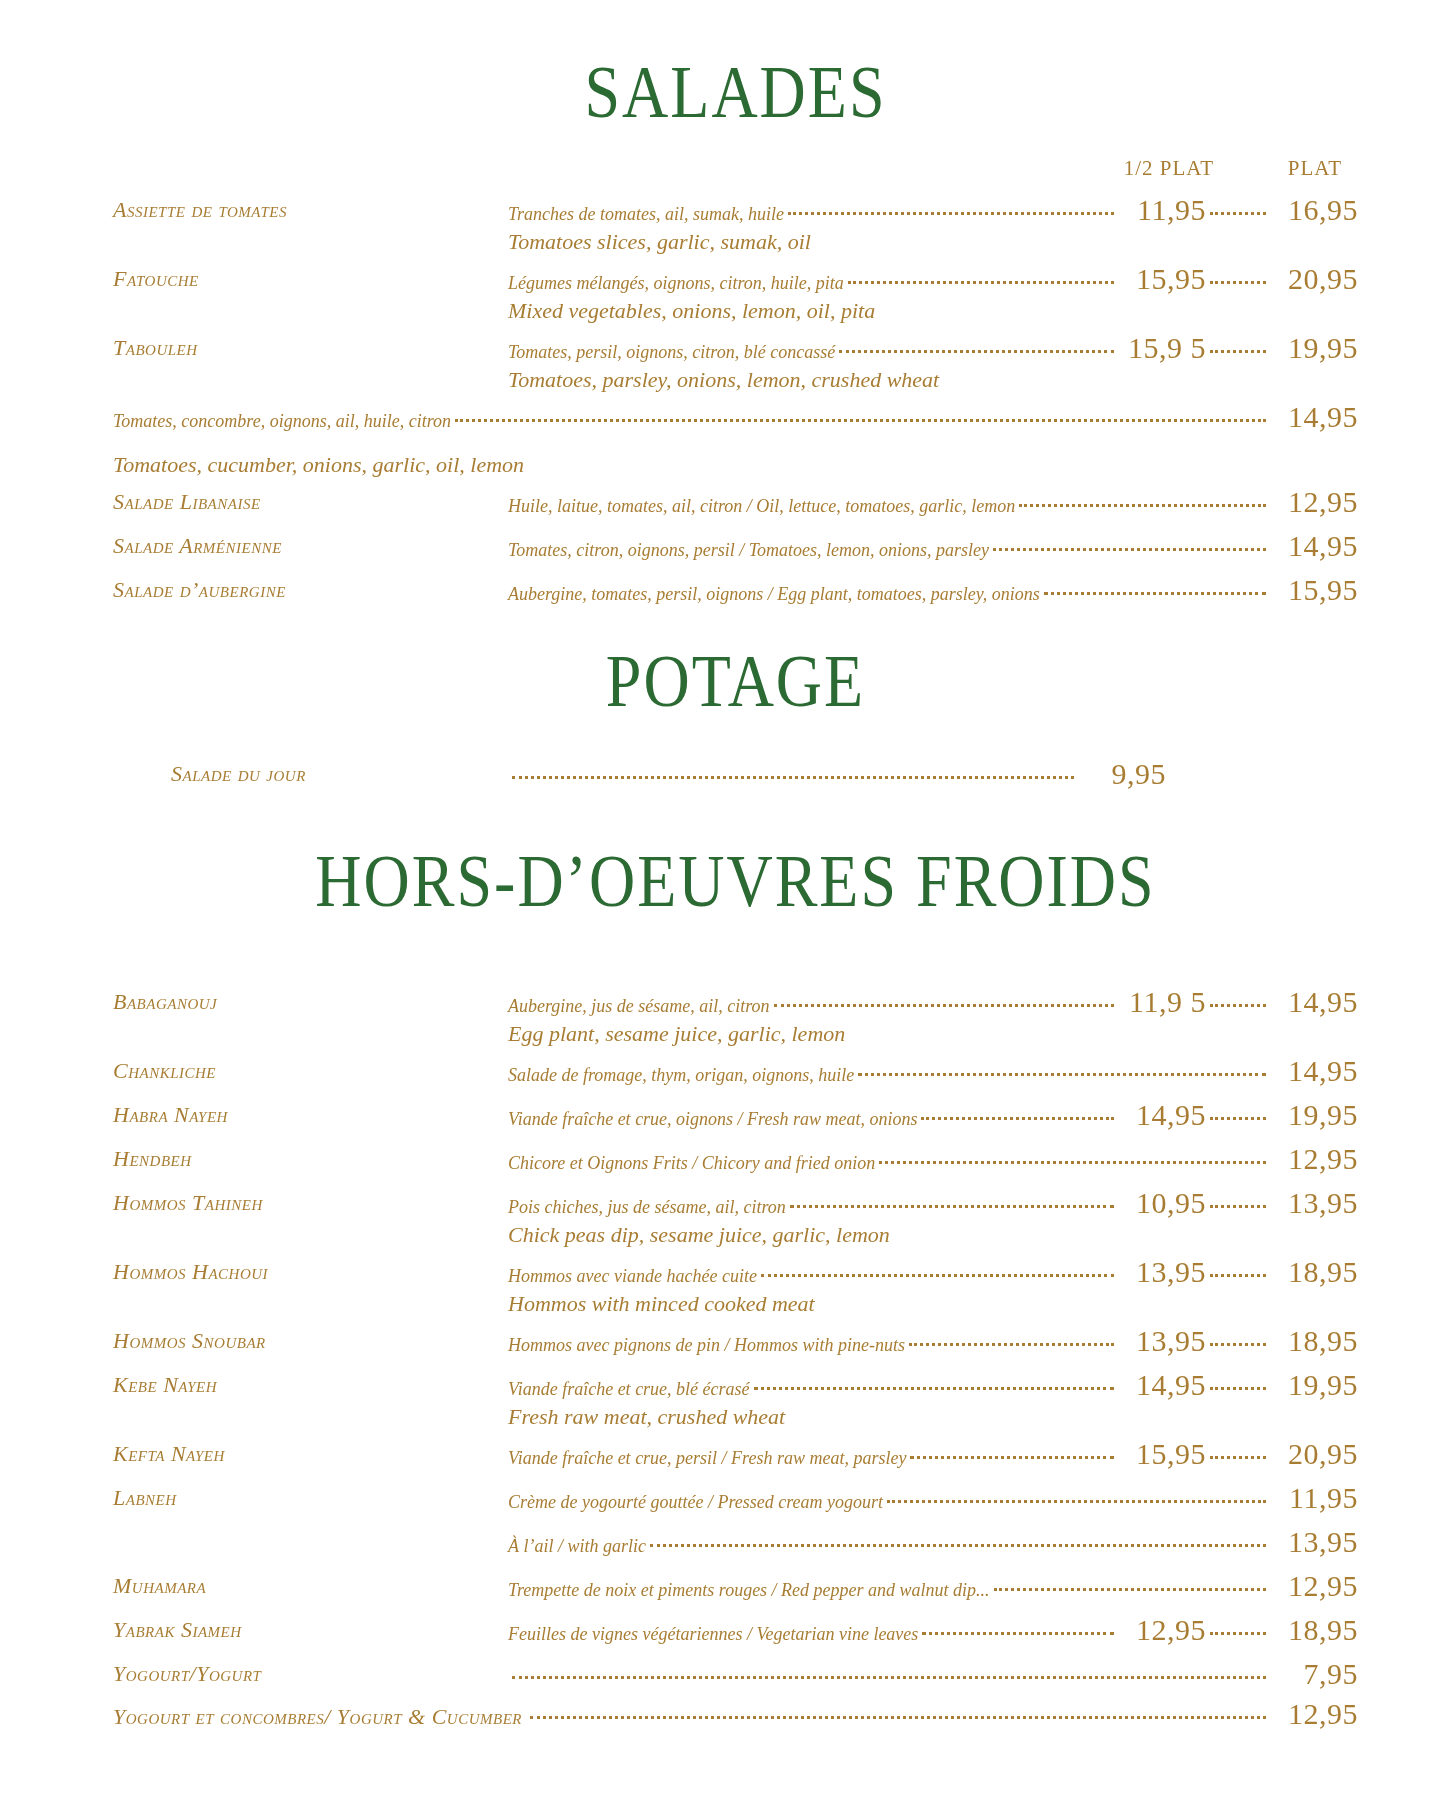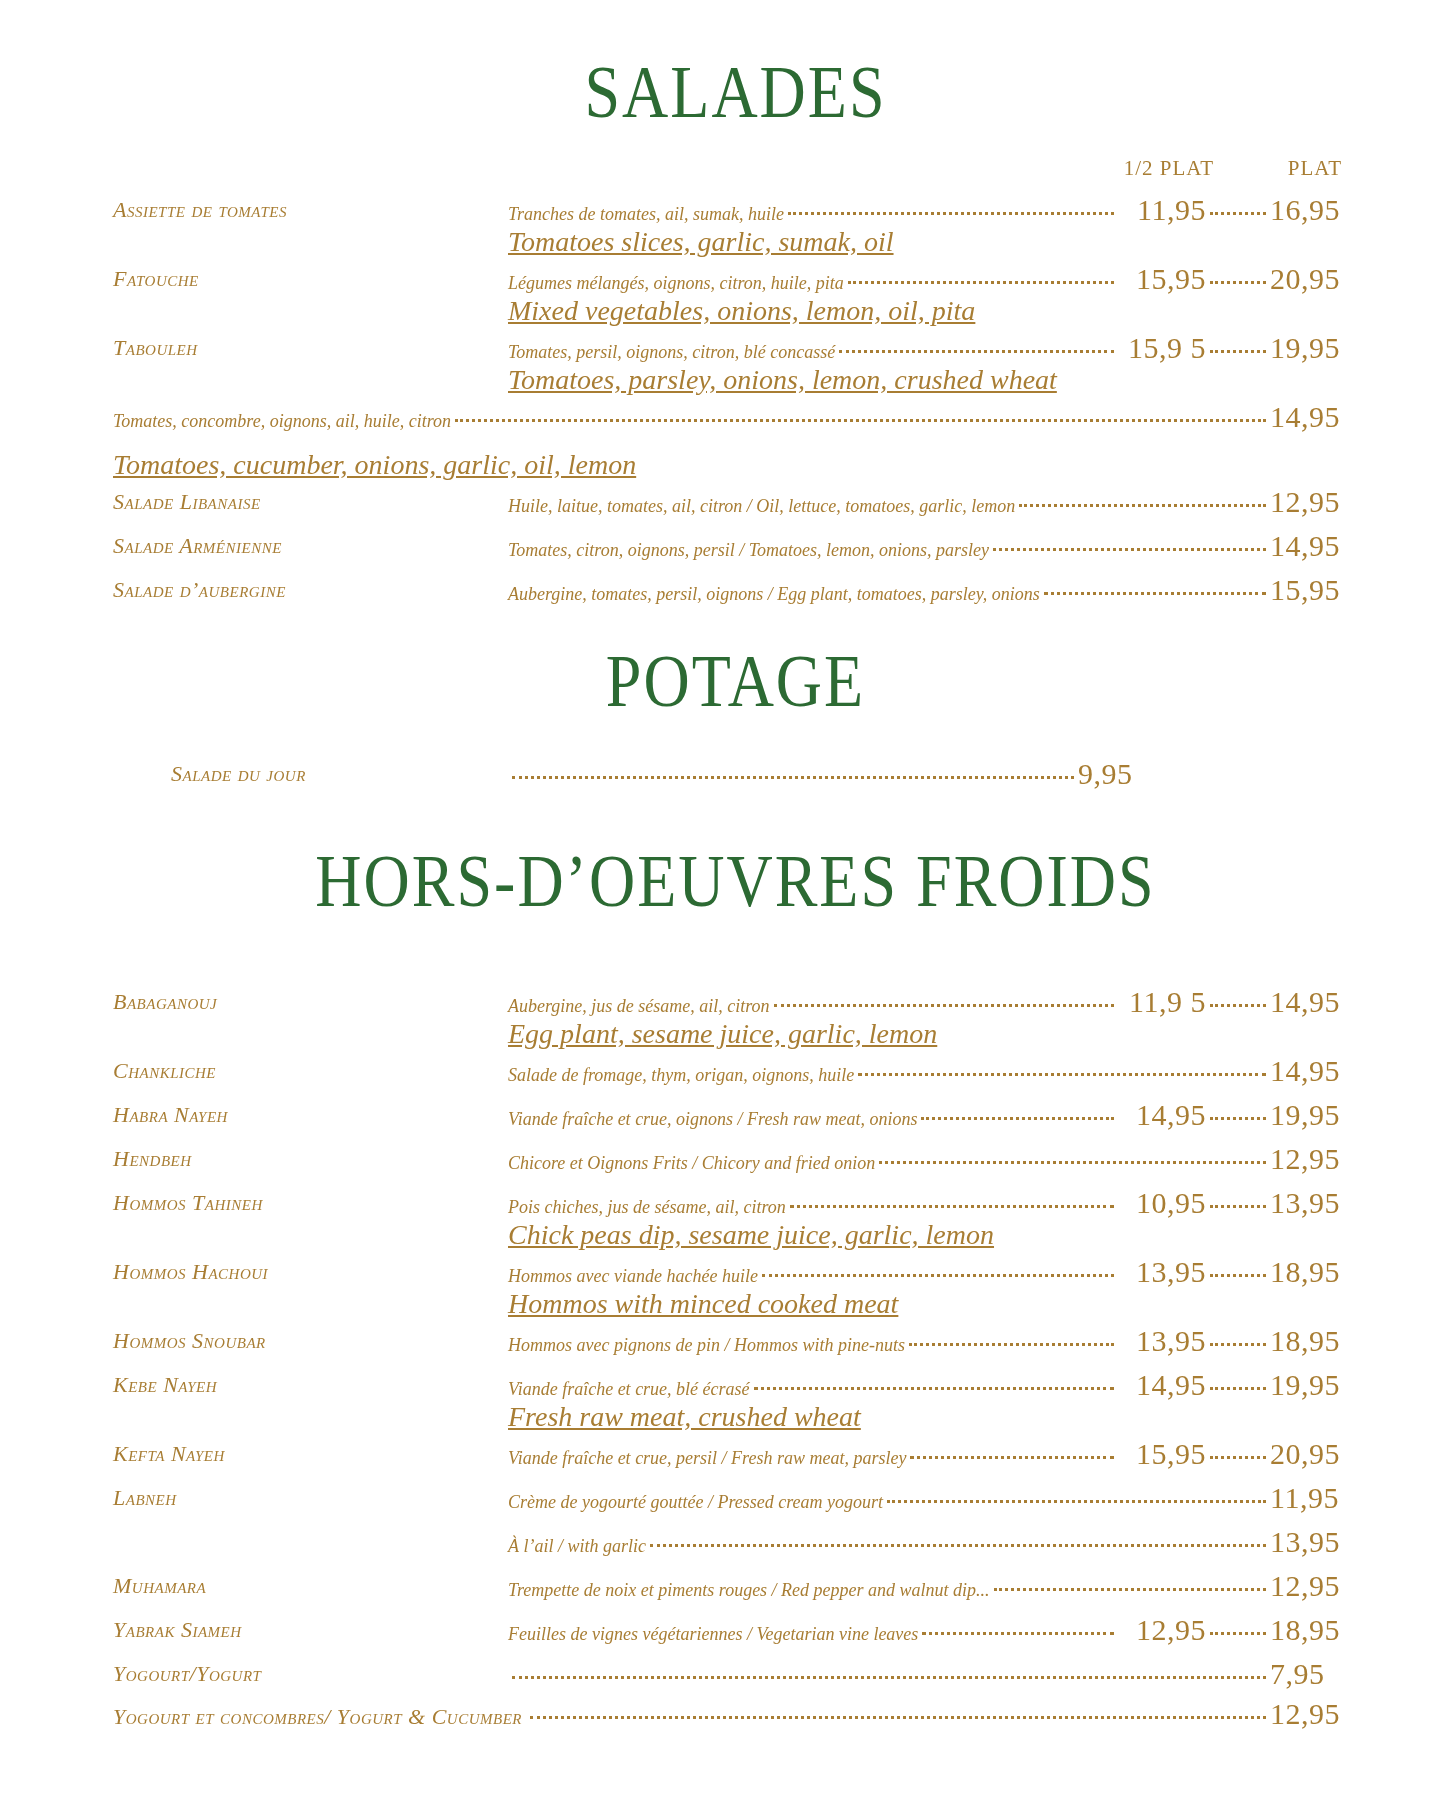--- a/index.html
+++ b/index.html
@@ -61,43 +61,42 @@
   .content { flex: 1 1 auto; min-width: 0; }
   .line { display: flex; align-items: baseline; line-height: 30px; }
   .desc {
     font-style: italic;
     font-size: 18px;
     flex: 0 1 auto;
     white-space: nowrap;
   }
   .line2 {
     font-style: italic;
-    font-size: 28px;
+    font-size: 22px;
     line-height: 24px;
     margin-top: 1px;
-    text-decoration: underline;
   }
   .line2.en-gap { margin-top: 17px; }
   .leader {
     flex: 1 1 auto;
     min-width: 14px;
     border-bottom: 3px dotted var(--gold, #a87d33);
     margin: 0 4px;
     position: relative;
     top: -5px;
   }
   .leader.mid { flex: 0 0 56px; min-width: 56px; }
   .price {
     font-size: 30px;
     line-height: 30px;
     letter-spacing: 0.5px;
     white-space: nowrap;
   }
   .price.half { flex: 0 0 88px; width: 88px; text-align: right; }
-  .price.full { flex: 0 0 88px; width: 88px; text-align: left; }
+  .price.full { flex: 0 0 88px; width: 88px; text-align: right; }
 
   .v-soup .name { padding-left: 58px; box-sizing: border-box; }
   .v-soup .price.full { margin-right: 192px; }
 
   .v-inline.menu-item { align-items: baseline; }
   .v-inline .name { flex: 0 0 auto; width: auto; padding-right: 4px; }
 </style>
 </head>
 <body>
 
@@ -264,21 +263,21 @@
                 <span class="leader mid"></span>
                 <span class="price full">13,95</span>
               </div>
               <div class="line2">Chick peas dip, sesame juice, garlic, lemon</div>
             </div>
           </div>
           <div class="menu-item">
             <span class="name">Hommos Hachoui</span>
             <div class="content">
               <div class="line">
-                <span class="desc">Hommos avec viande hachée huile</span>
+                <span class="desc">Hommos avec viande hachée cuite</span>
                 <span class="leader"></span>
                 <span class="price half">13,95</span>
                 <span class="leader mid"></span>
                 <span class="price full">18,95</span>
               </div>
               <div class="line2">Hommos with minced cooked meat</div>
             </div>
           </div>
           <div class="menu-item">
             <span class="name">Hommos Snoubar</span>

